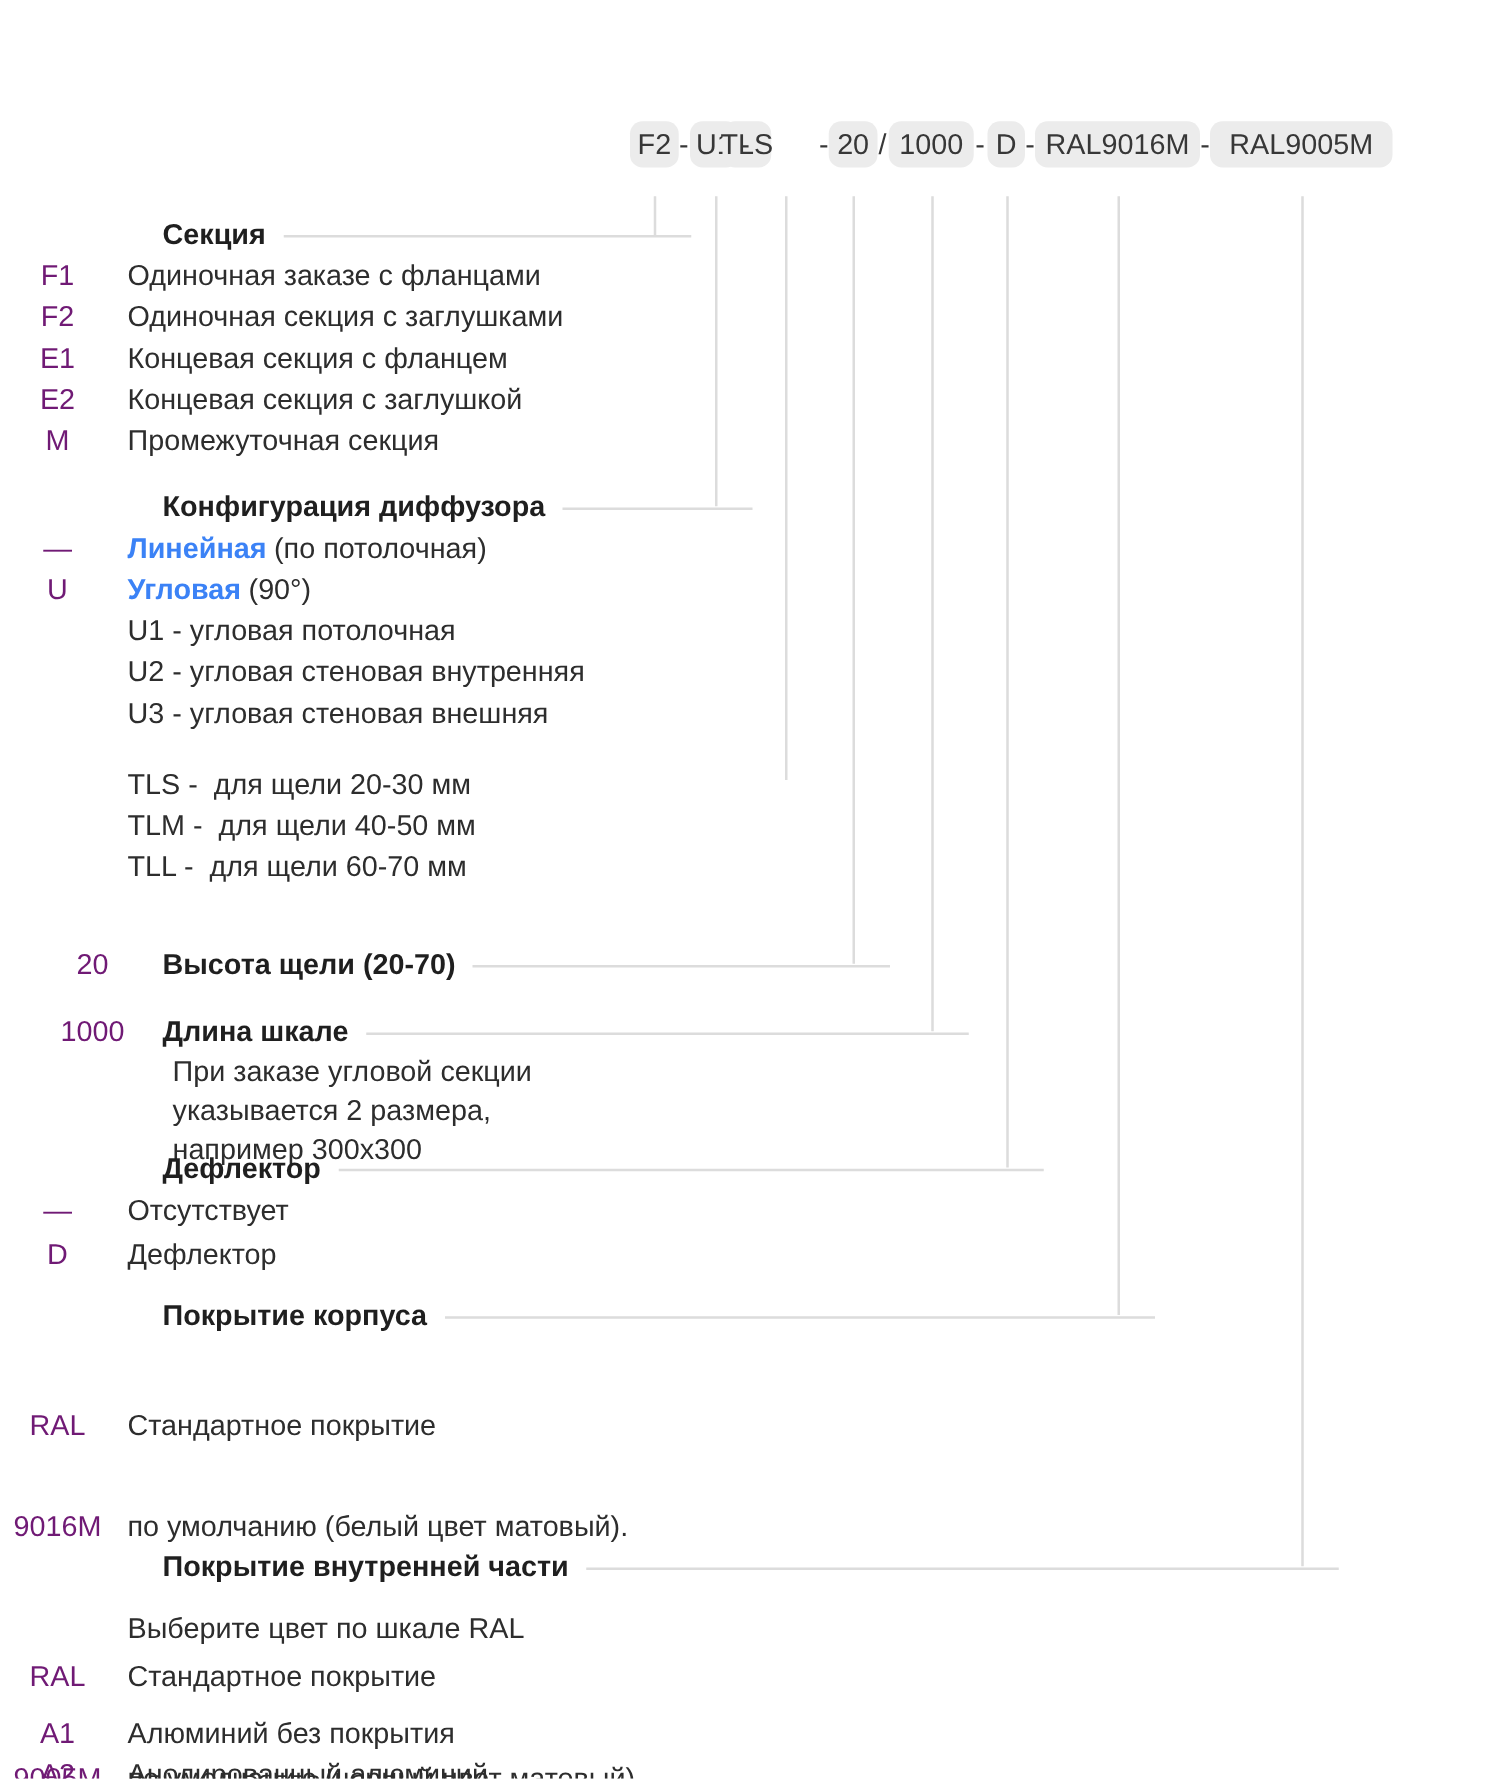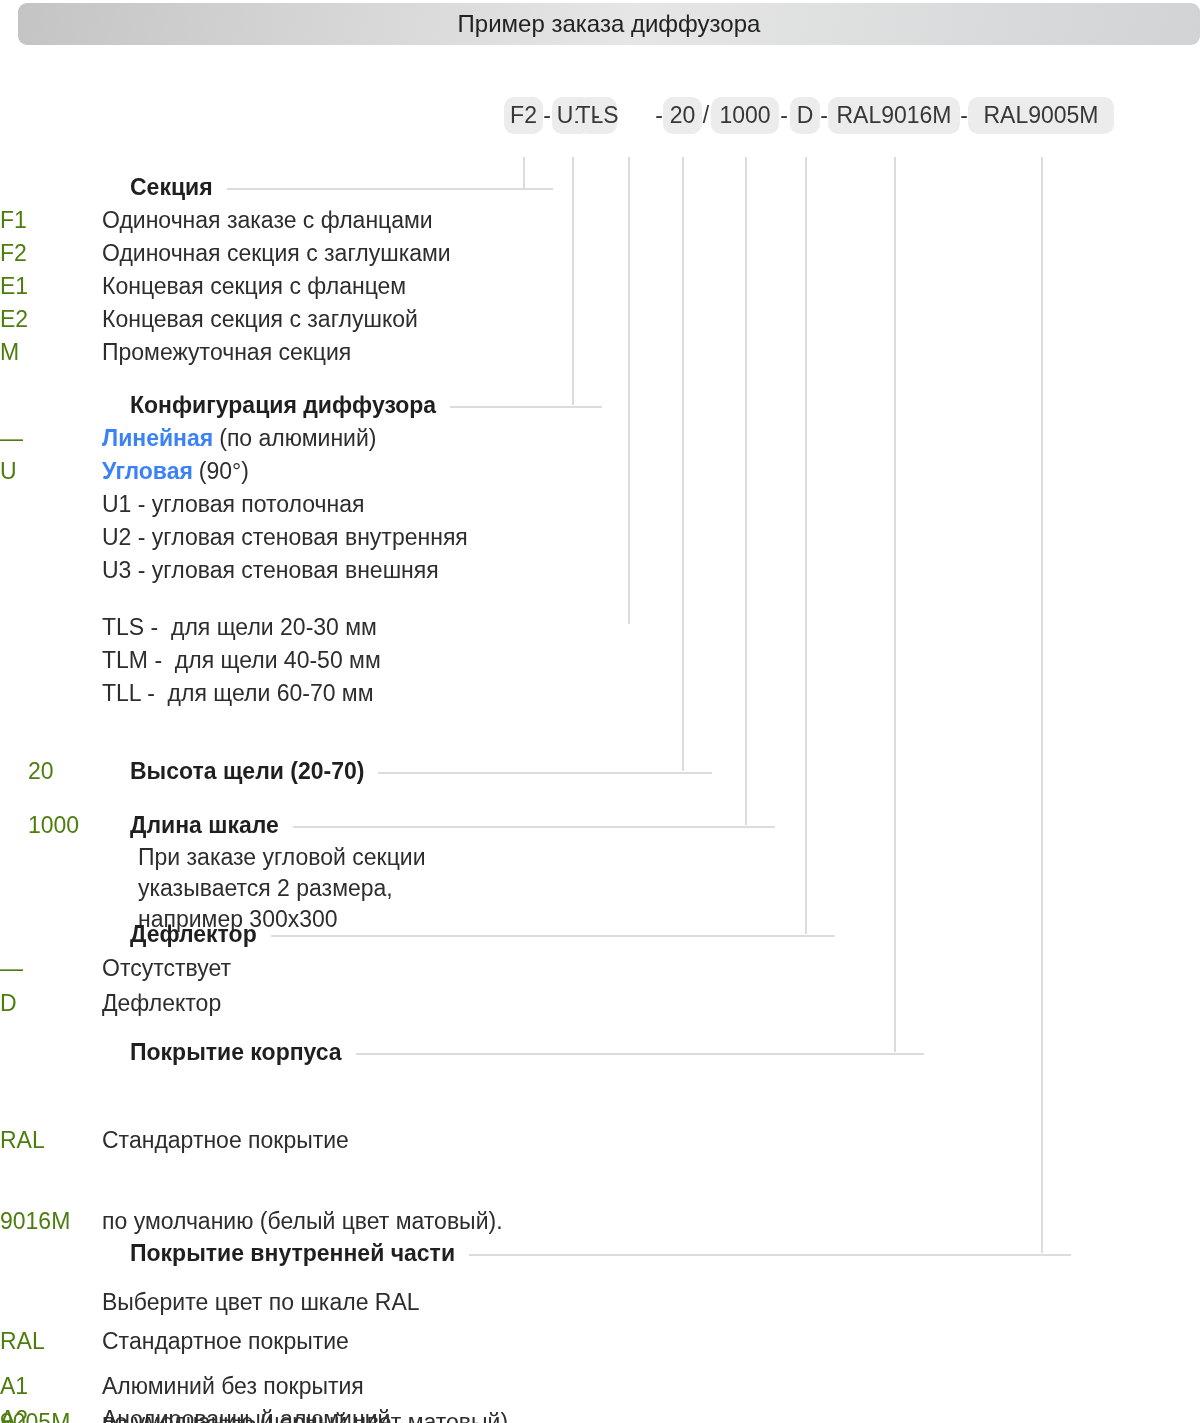--- a/index.html
+++ b/index.html
@@ -22,41 +22,38 @@
   }
   .csep{
     position:absolute;top:97px;height:37px;line-height:37px;text-align:center;
     font-size:23px;color:#373737;z-index:3;
   }
   
   .vline{position:absolute;width:2px;background:#dcdcdc;z-index:1;}
   
   .sec{position:absolute;left:0;width:1200px;}
   .row{display:flex;align-items:center;height:33px;font-size:23px;}
-  .row .code{width:92px;flex:none;text-align:left;color:#4d7c0f;white-space:pre;}
+  .row .code{width:92px;flex:none;text-align:center;color:#701a75;white-space:pre;}
   .row .body{margin-left:10px;white-space:pre;}
   .row .body .b{font-weight:700;color:#3b82f6;}
   .row .body .r{margin-left:6px;}
   .head{height:26px;margin-bottom:4px;padding-left:28px;}
   .head .title{font-weight:700;color:#1f1f1f;white-space:nowrap;margin-left:10px;}
   .head .hline{flex:1;height:2px;background:#dcdcdc;margin-left:14px;margin-top:3px;}
   .row.tall{height:35px;}
   .row.note{height:31px;padding-left:36px;}
   .row.multi{height:auto;align-items:flex-start;margin-top:8px;}
   .row.multi .code div{line-height:27px;}
   .row.multi .body div{line-height:27px;}
 </style>
 </head>
 <body>
 
 <div class="page">
 
-  <div class="topbar">
-    <span>Пример заказа диффузора</span>
-  </div>
 
   <div>
     <span class="cbox" style="left:504px;width:39px">F2</span>
     <span class="csep" style="left:535px;width:24px">-</span>
     <span class="cbox" style="left:552px;width:39px">U1</span>
     <span class="csep" style="left:584px;width:24px">-</span>
     <span class="cbox" style="left:578px;width:39px">TLS</span>
     <span class="csep" style="left:647px;width:24px">-</span>
     <span class="cbox" style="left:663px;width:39px">20</span>
     <span class="csep" style="left:694px;width:24px">/</span>
@@ -107,21 +104,21 @@
   </div>
 
   <div class="sec" style="top:392px">
     <div class="row head" style="width:574px">
       <span class="code"></span>
       <span class="title">Конфигурация диффузора</span>
       <span class="hline"></span>
     </div>
     <div class="row">
       <span class="code">—</span>
-      <span class="body"><span class="b">Линейная</span><span class="r">(по алюминий)</span></span>
+      <span class="body"><span class="b">Линейная</span><span class="r">(по потолочная)</span></span>
     </div>
     <div class="row">
       <span class="code">U</span>
       <span class="body"><span class="b">Угловая</span><span class="r">(90°)</span></span>
     </div>
     <div class="row">
         <span class="code"></span>
         <span class="body">U1 - угловая потолочная</span>
       </div>
     <div class="row">

